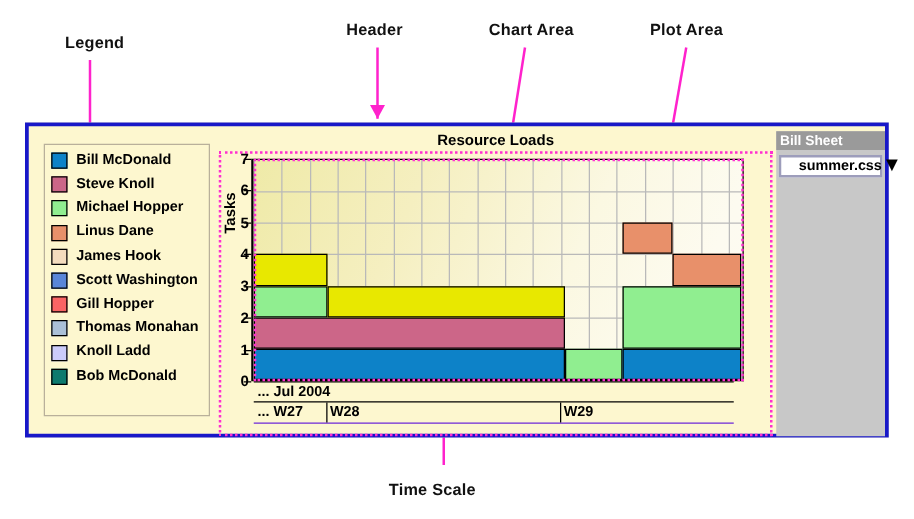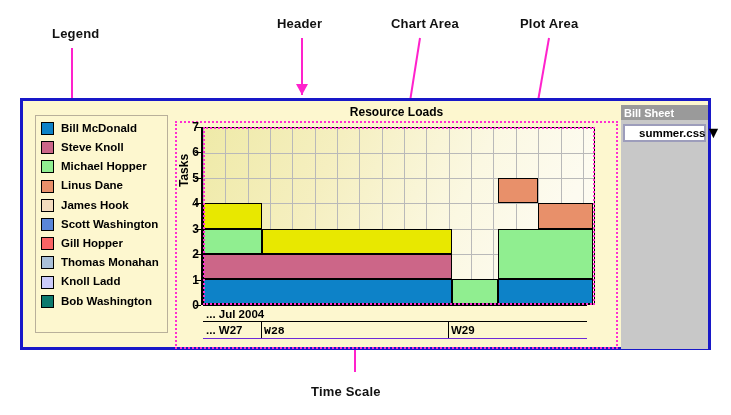--- a/index.html
+++ b/index.html
@@ -124,21 +124,21 @@
       <div class="legend-row">
         <span class="swatch" style="background: rgb(170, 192, 216);"></span>
         <span class="legend-label">Thomas Monahan</span>
       </div>
       <div class="legend-row">
         <span class="swatch" style="background: rgb(204, 204, 250);"></span>
         <span class="legend-label">Knoll Ladd</span>
       </div>
       <div class="legend-row">
         <span class="swatch" style="background: rgb(13, 122, 110);"></span>
-        <span class="legend-label">Bob Washington</span>
+        <span class="legend-label">Bob McDonald</span>
       </div>
     </div>
 
   <div id="chart-area">
     <div id="header-title">Resource Loads</div>
     <div id="chart-area-border"></div>
 
     <div id="plot-wrap">
       <div id="ylabel">Tasks</div>
       <div id="yaxis"></div>
@@ -202,21 +202,21 @@
       </div>
       <div id="plot-dotted"></div>
     </div>
 
     <div id="timescale">
       <div id="ts-row1">
           <div class="ts-cell" style="left: 0px; width: 384px;">... Jul 2004</div>
         </div>
       <div id="ts-row2">
           <div class="ts-cell" style="left: 0px; width: 58px;">... W27</div>
-          <div class="ts-cell" style="left: 58px; width: 187px; font-family: Liberation Mono, monospace;">W28</div>
+          <div class="ts-cell" style="left: 58px; width: 187px;">W28</div>
           <div class="ts-div" style="left: 58px;"></div>
           <div class="ts-cell" style="left: 245px; width: 139px;">W29</div>
           <div class="ts-div" style="left: 245px;"></div>
         </div>
     </div>
   </div>
 
   <div id="ss-panel">
     <div id="ss-title">Bill Sheet</div>
     <div id="ss-select">

